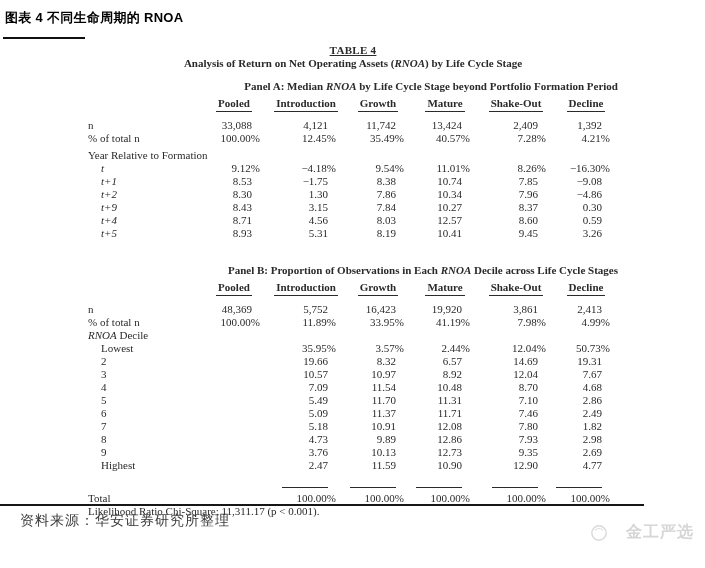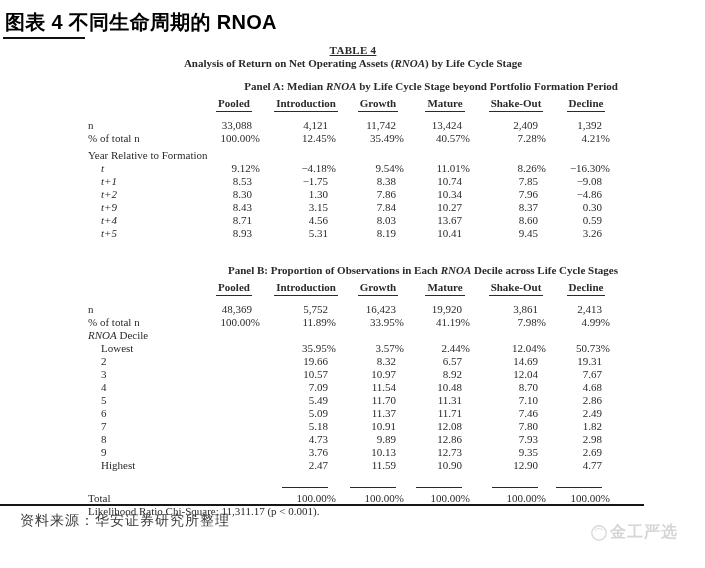--- a/index.html
+++ b/index.html
@@ -4,21 +4,21 @@
 <style>
   html,body{margin:0;padding:0;background:#ffffff;}
   .page{
     position:relative;width:705px;height:568px;background:#ffffff;
     font-family:"Liberation Serif",serif;color:#262626;overflow:hidden;
   }
   
   .fig-title{
     position:absolute;left:5px;top:9px;
     font-family:"Liberation Sans",sans-serif;font-weight:700;
-    font-size:20px;color:#000;letter-spacing:.3px;white-space:nowrap;
+    font-size:13px;color:#000;letter-spacing:.3px;white-space:nowrap;
   }
   .fig-title-underline{
     position:absolute;left:3px;top:37px;width:82px;height:2px;background:#101010;
   }
   
   .paper{
     position:absolute;left:88px;top:44px;width:530px;
     font-size:11px;line-height:13px;color:#2a2a2a;
   }
   .center{text-align:center;font-weight:700;}
@@ -37,21 +37,21 @@
   td.val.num{padding-right:calc(8px + .72em);}
   span.ul{display:inline-block;min-width:46px;text-align:right;border-bottom:1.1px solid #2a2a2a;padding-bottom:15px;}
   tr.gap td{padding-top:4px;}
   
   .bottom-rule{position:absolute;left:0;top:504px;width:644px;height:2px;background:#161616;}
   .source{
     position:absolute;left:20px;top:512px;
     font-family:"Liberation Serif",serif;font-size:14px;color:#3b3b3b;letter-spacing:1px;
   }
   .watermark{
-    position:absolute;left:590px;top:522px;display:flex;align-items:center;gap:0;
+    position:absolute;left:590px;top:522px;display:flex;align-items:center;gap:16px;
     font-family:"Liberation Sans",sans-serif;font-weight:700;font-size:16px;
     color:#d6d6d6;letter-spacing:1px;white-space:nowrap;
   }
 </style>
 </head>
 <body>
 
 <div class="page">
 
   <div class="fig-title">图表 4 不同生命周期的 RNOA</div>
@@ -142,21 +142,21 @@
             <td class="val num"><span>7.84</span></td>
             <td class="val num"><span>10.27</span></td>
             <td class="val num"><span>8.37</span></td>
             <td class="val num"><span>0.30</span></td>
           </tr>
           <tr>
             <td class="rowlabel indent ital">t+4</td>
             <td class="val num"><span>8.71</span></td>
             <td class="val num"><span>4.56</span></td>
             <td class="val num"><span>8.03</span></td>
-            <td class="val num"><span>13.67</span></td>
+            <td class="val num"><span>12.57</span></td>
             <td class="val num"><span>8.60</span></td>
             <td class="val num"><span>0.59</span></td>
           </tr>
           <tr>
             <td class="rowlabel indent ital">t+5</td>
             <td class="val num"><span>8.93</span></td>
             <td class="val num"><span>5.31</span></td>
             <td class="val num"><span>8.19</span></td>
             <td class="val num"><span>10.41</span></td>
             <td class="val num"><span>9.45</span></td>

